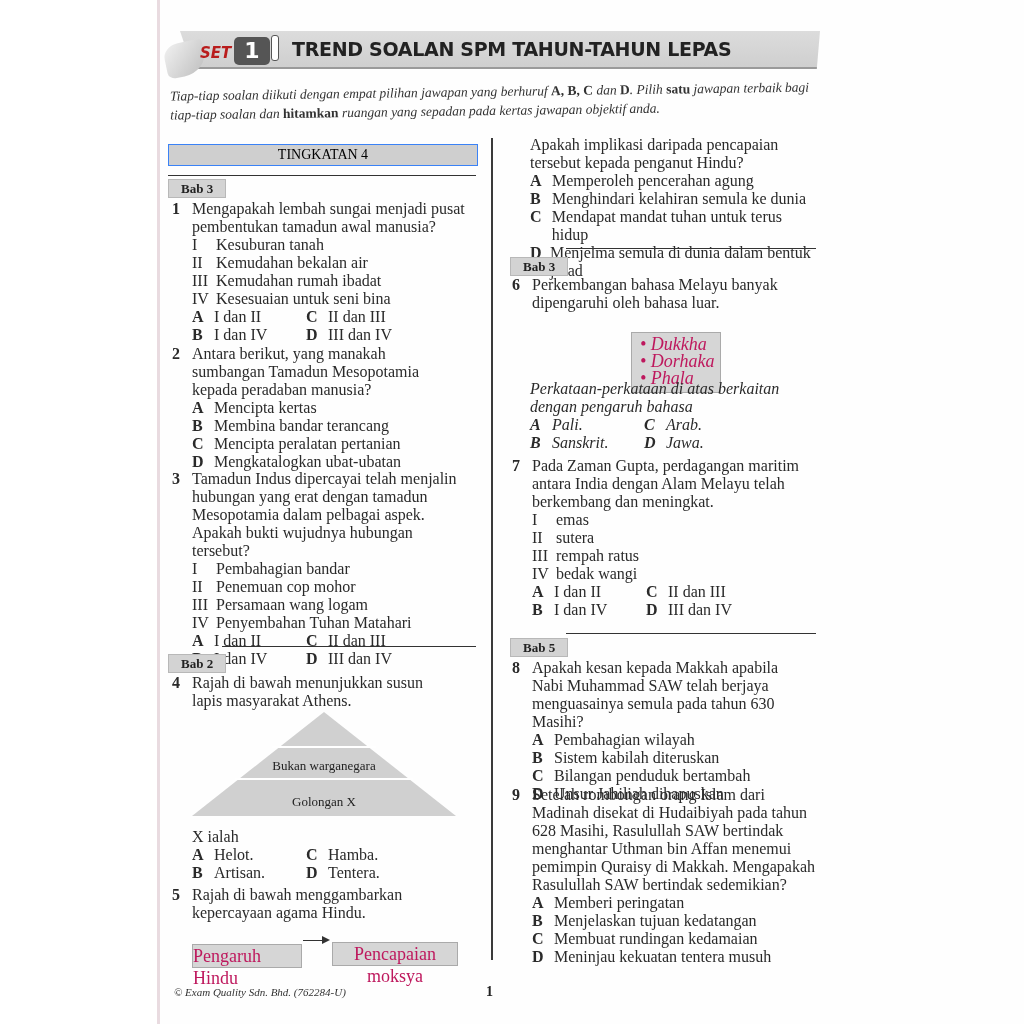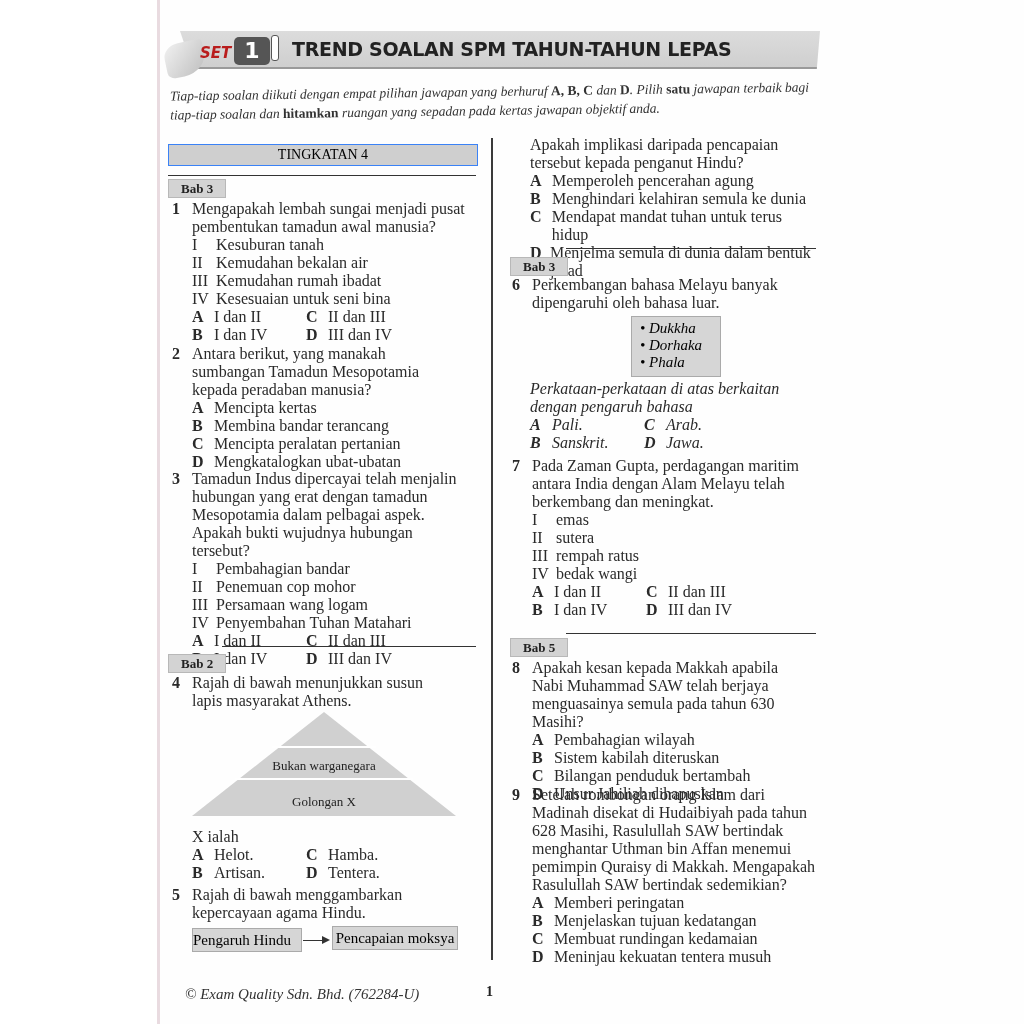--- a/index.html
+++ b/index.html
@@ -67,25 +67,25 @@
   .grid2 { display:grid; grid-template-columns:114px 150px; margin-left:20px; }
   .grid2 .cell { display:flex; }
   .grid2 .k { width:22px; font-weight:bold; }
   
   .pyr { position:absolute; left:192px; top:712px; width:264px; height:104px; }
   .pyr .tri { position:absolute; left:0; top:0; width:264px; height:104px; background:#d0d0d0;
     clip-path:polygon(50% 0,100% 100%,0 100%); }
   .pyr .sep { position:absolute; height:2px; background:#fff; }
   .pyr .lbl { position:absolute; width:264px; text-align:center; font-size:13px; color:#222; }
   
-  .graybox { position:absolute; background:#d6d6d6; border:1px solid #aaa; font-size:15px; color:#000000; }
+  .graybox { position:absolute; background:#d6d6d6; border:1px solid #aaa; font-size:18px; color:#be185d;margin-top:16px; }
   .arrow { position:absolute; height:1px; background:#333; }
   .arrowhead { position:absolute; width:0; height:0; border-top:4px solid transparent;
     border-bottom:4px solid transparent; border-left:8px solid #333; }
-  .footer { position:absolute; left:185px; top:986px; font-size:15px; font-style:italic; color:#333; }
+  .footer { position:absolute; left:174px; top:986px; font-size:11px; font-style:italic; color:#333; }
   .pagenum { position:absolute; left:486px; top:984px; font-weight:bold; font-size:14px; color:#222; }
 </style>
 </head>
 <body>
 
 <div class="page"></div>
 
 <div class="banner"></div>
 <div class="banner-curl"></div>
 <div class="set-label">SET</div>

